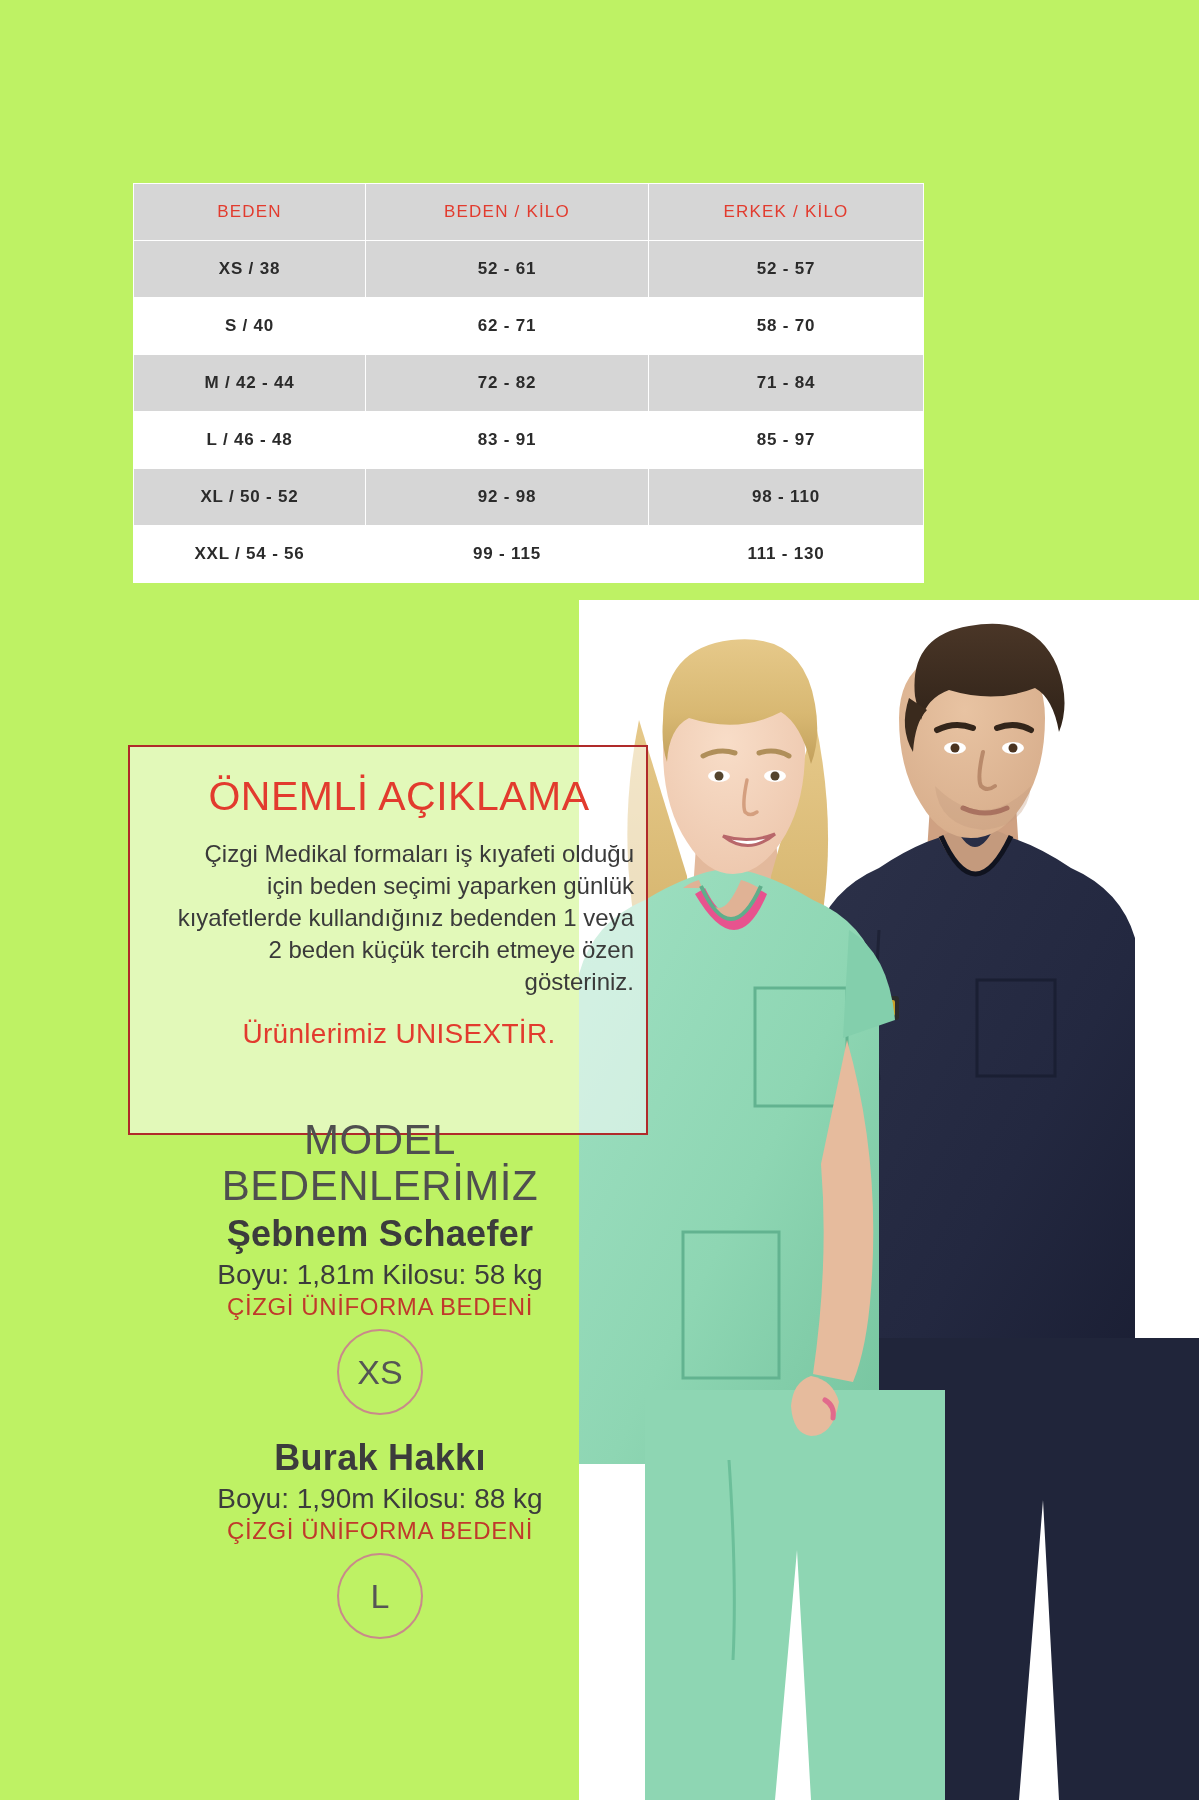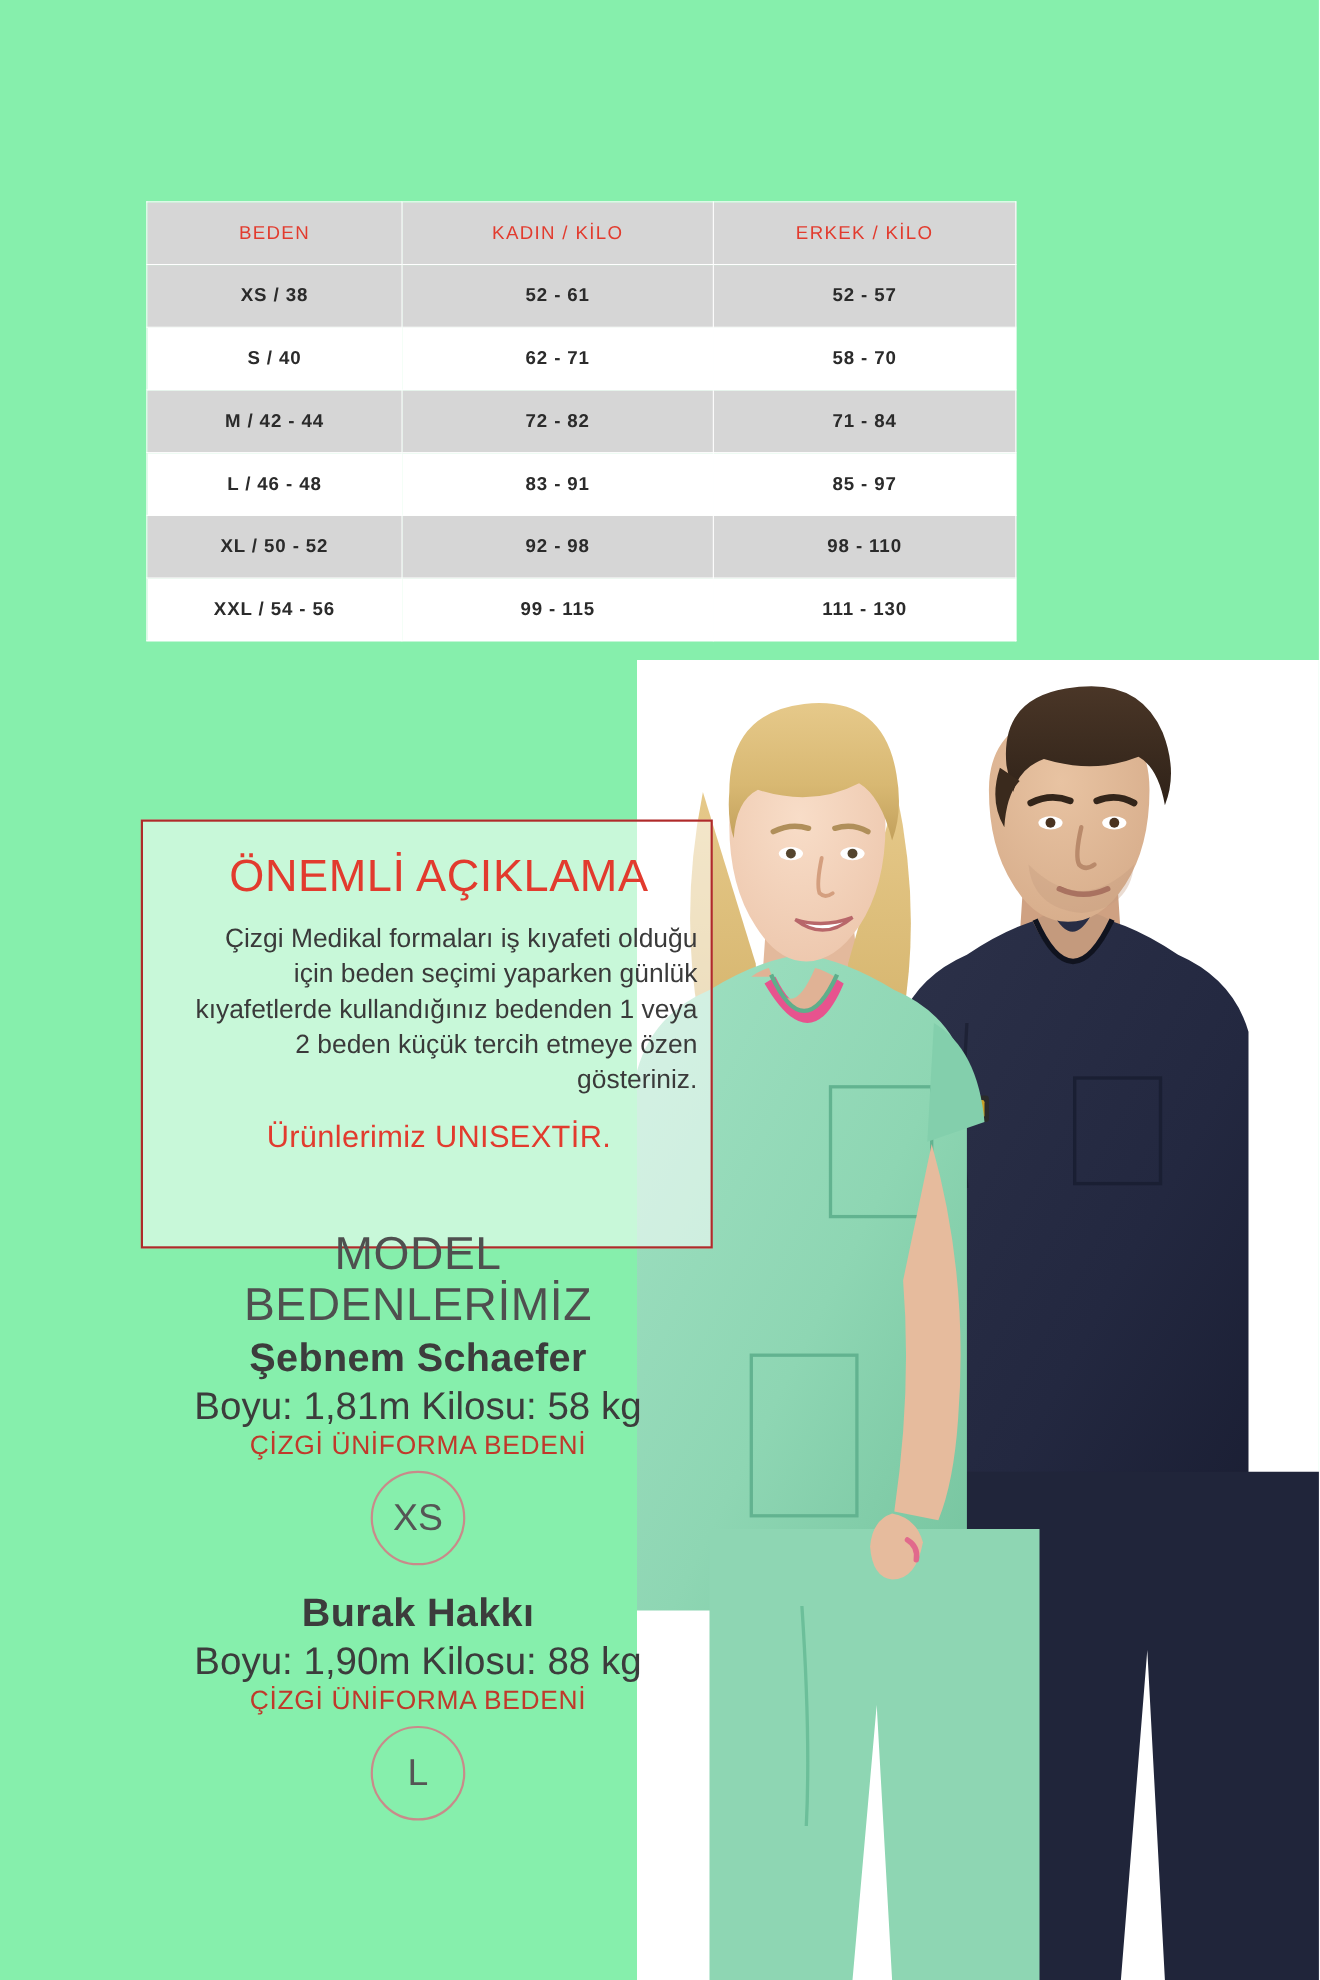--- a/index.html
+++ b/index.html
@@ -9,21 +9,21 @@
     height: 1800px;
     background: #ffffff;
     font-family: "Liberation Sans", sans-serif;
     overflow: hidden;
   }
 
   #page {
     position: relative;
     width: 1199px;
     height: 1800px;
-    background: #86efac;
+    background: #bef264;
     overflow: hidden;
   }
 
   
   #size-table {
     position: absolute;
     left: 133px;
     top: 183px;
     width: 790px;
     border-collapse: collapse;
@@ -119,21 +119,21 @@
     letter-spacing: 0.5px;
   }
   .model-name {
     font-size: 36px;
     font-weight: 700;
     color: #3c3c3c;
     margin-top: 4px;
     letter-spacing: 0.3px;
   }
   .model-meas {
-    font-size: 35px;
+    font-size: 28px;
     color: #3c3c3c;
     margin-top: 4px;
   }
   .model-uniform-label {
     font-size: 24px;
     color: #c0392b;
     letter-spacing: 0.6px;
     margin-top: 2px;
   }
   .size-circle {
@@ -289,21 +289,21 @@
 
   <table id="size-table">
     <colgroup>
         <col class="c1">
         <col class="c2">
         <col class="c3">
       </colgroup>
     <thead>
       <tr>
         <th>BEDEN</th>
-        <th>KADIN /  KİLO</th>
+        <th>BEDEN /  KİLO</th>
         <th>ERKEK / KİLO</th>
       </tr>
     </thead>
     <tbody>
       <tr>
         <td class="col-size">XS / 38</td>
         <td class="col-val">52 - 61</td>
         <td class="col-val">52 - 57</td>
       </tr>
       <tr class="light">

